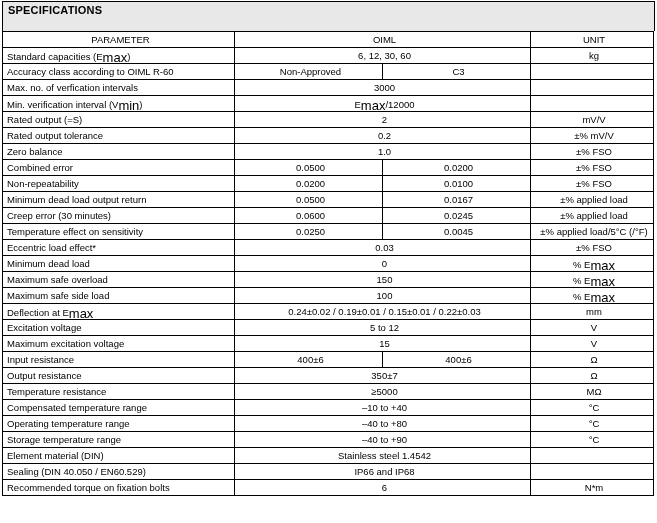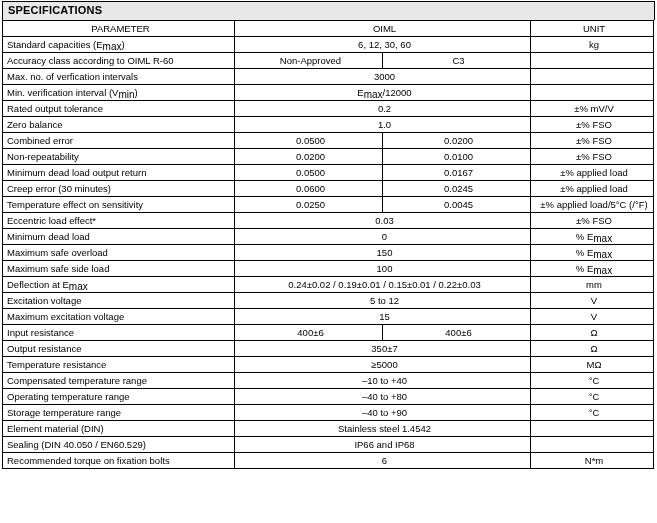--- a/index.html
+++ b/index.html
@@ -18,21 +18,21 @@
   .sheet {
     width: 653px;
     height: 519px;
     margin: 1px 0 0 2px;
     box-sizing: border-box;
   }
   .title-bar {
     border: 1px solid #000;
     border-bottom: none;
     background: #e8e8e8;
-    height: 19px;
+    height: 30px;
     line-height: 17px;
     padding-left: 5px;
     font-weight: bold;
     font-size: 11px;
     letter-spacing: 0.2px;
     box-sizing: border-box;
   }
   table.spec {
     border-collapse: collapse;
     width: 651px;
@@ -53,21 +53,21 @@
     padding-left: 0;
     font-weight: normal;
   }
   .c { text-align: center; padding-left: 0; }
   .param { text-align: left; }
   .col-param { width: 232px; }
   .col-v1 { width: 148px; }
   .col-v2 { width: 148px; }
   .col-unit { width: 123px; }
   sub {
-    font-size: 10px;
+    font-size: 13px;
     vertical-align: baseline;
     position: relative;
     bottom: -2px;
   }
 </style>
 </head>
 <body>
 
 <div class="sheet">
   <div class="title-bar">SPECIFICATIONS</div>
@@ -101,20 +101,25 @@
           <td class="param">Max. no. of verfication intervals</td>
           <td class="c" colspan="2">3000</td>
           <td class="c"></td>
         </tr>
         <tr>
           <td class="param">Min. verification interval (V<sub>min</sub>)</td>
           <td class="c" colspan="2">E<sub>max</sub>/12000</td>
           <td class="c"></td>
         </tr>
         <tr>
+          <td class="param">Rated output (=S)</td>
+          <td class="c" colspan="2">2</td>
+          <td class="c">mV/V</td>
+        </tr>
+        <tr>
           <td class="param">Rated output tolerance</td>
           <td class="c" colspan="2">0.2</td>
           <td class="c">±% mV/V</td>
         </tr>
         <tr>
           <td class="param">Zero balance</td>
           <td class="c" colspan="2">1.0</td>
           <td class="c">±% FSO</td>
         </tr>
         <tr>

